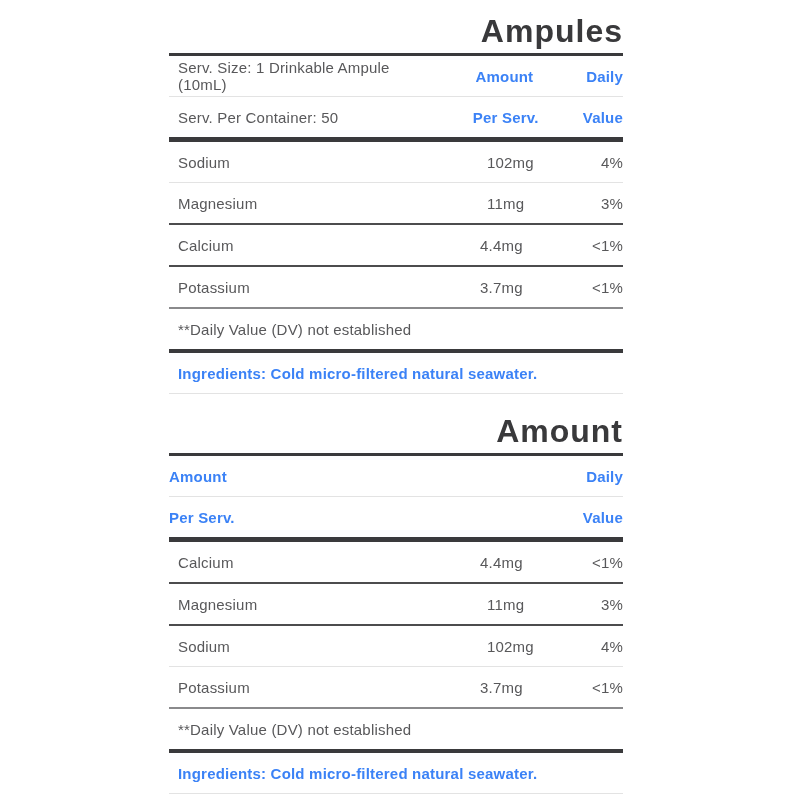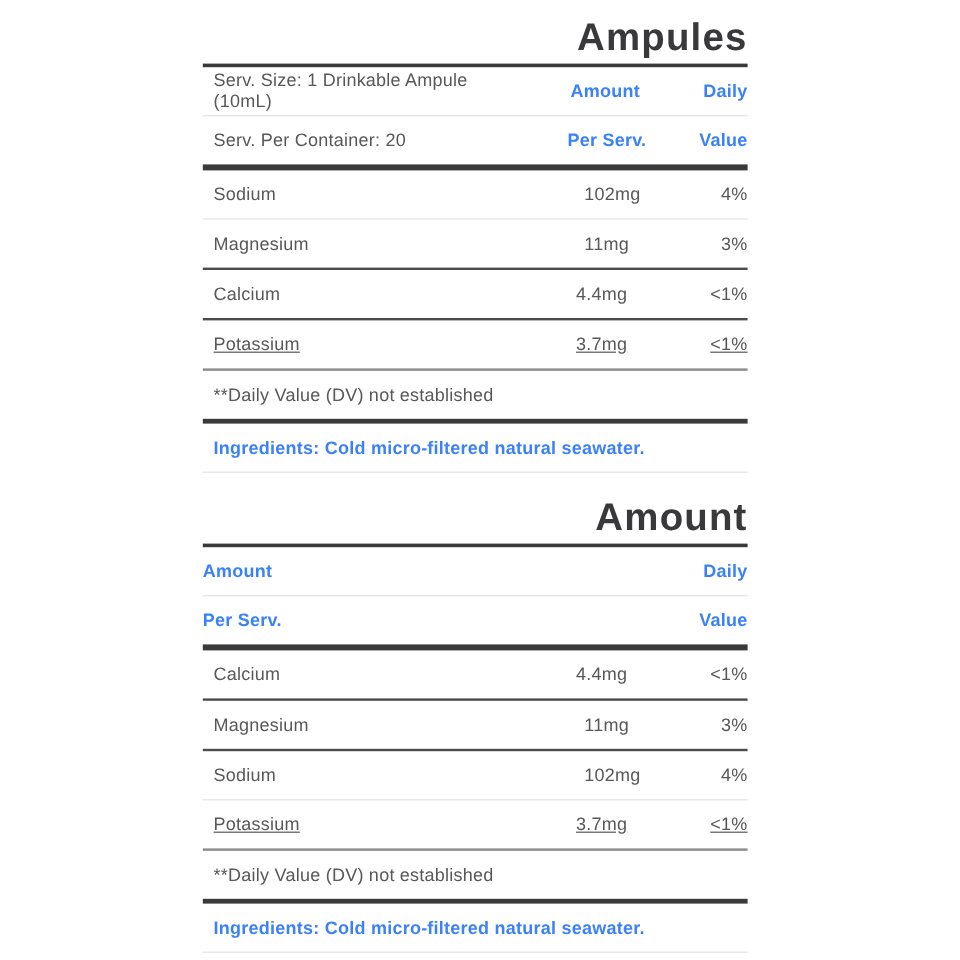--- a/index.html
+++ b/index.html
@@ -40,40 +40,40 @@
     color: #58585a;
     gap: 37px;
   }
   .c1 { width: 313px; padding-left: 9px; box-sizing: border-box; }
   .c2 { width: 86px; }
   .c3 { flex: 1; text-align: right; }
   .bold { font-weight: 700; color: #3b82f6; }
   .full { padding-left: 9px; }
   .b-light  { border-bottom: 1px solid #e3e3e3; }
   .b-dark   { border-bottom: 2px solid #4c4c4e; }
-  .b-med    { border-bottom: 2px solid #8a8a8c; text-decoration: underline; }
+  .b-med    { border-bottom: 2px solid #8a8a8c; }
   .b-thick5 { border-bottom: 5px solid #3a3a3c; }
   .b-thick4 { border-bottom: 4px solid #3a3a3c; }
 </style>
 </head>
 <body>
 
 <div class="sheet">
 
   <div class="section">
     <h2 class="section-title">Ampules</h2>
 
     <div class="row b-light">
       <span class="c1">Serv. Size: 1 Drinkable Ampule (10mL)</span>
       <span class="c2 bold">Amount</span>
       <span class="c3 bold">Daily</span>
     </div>
 
     <div class="row b-thick5">
-      <span class="c1">Serv. Per Container: 20</span>
+      <span class="c1">Serv. Per Container: 50</span>
       <span class="c2 bold">Per Serv.</span>
       <span class="c3 bold">Value</span>
     </div>
 
     <div class="row b-light">
       <span class="c1">Sodium</span>
       <span class="c2">102mg</span>
       <span class="c3">4%</span>
     </div>
 

